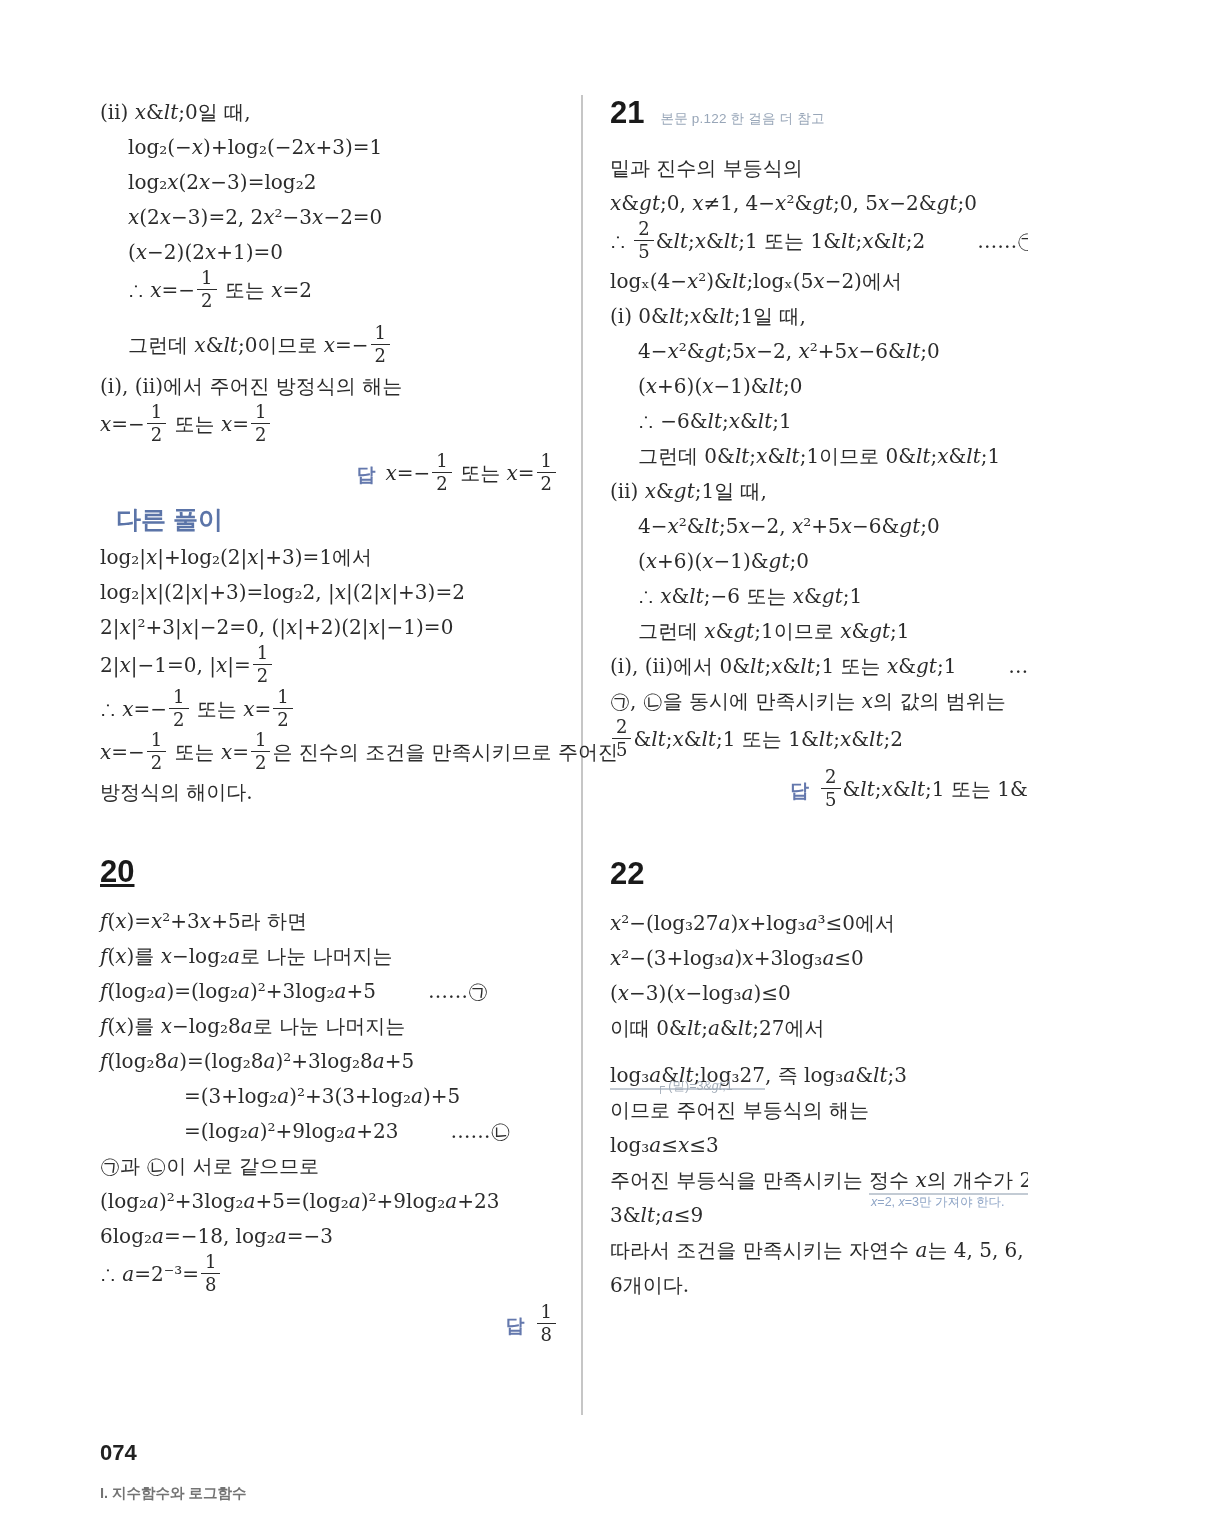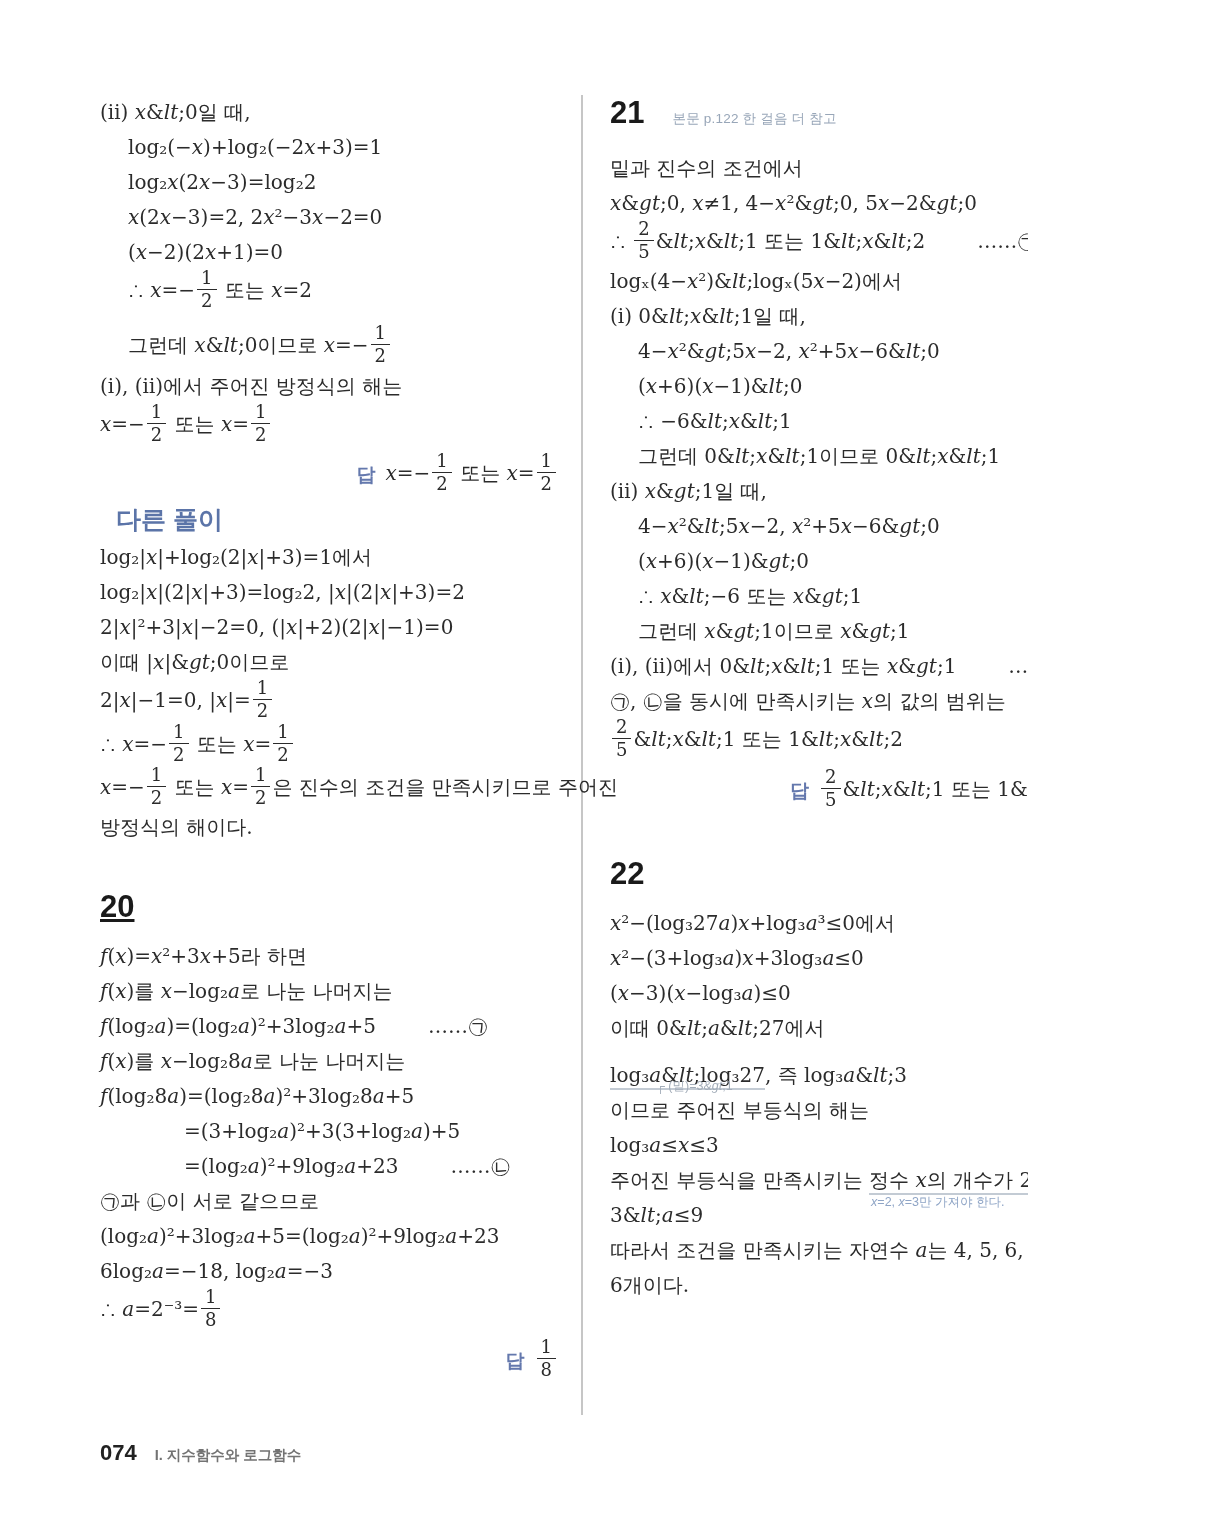--- a/index.html
+++ b/index.html
@@ -60,21 +60,21 @@
   }
   .ans-label{
     font-family:"Liberation Sans",sans-serif;
     font-weight:700;font-size:19px;color:var(--c-answer);
   }
 
   .prob-header{
     font-family:"Liberation Sans",sans-serif;
     font-weight:700;font-size:31px;color:#1a1a1a;
     margin:44px 0 14px;line-height:36px;
-    display:flex;align-items:baseline;gap:28px;
+    display:flex;align-items:baseline;gap:16px;
     white-space:nowrap;
   }
   .prob-header .hnote{
     font-weight:400;font-size:13.5px;color:var(--c-hnote);
     letter-spacing:0.2px;
   }
 
   .alt-heading{
     font-family:"Liberation Sans",sans-serif;
     font-weight:700;font-size:25px;color:var(--c-alt);
@@ -92,20 +92,21 @@
     font-family:"Liberation Sans",sans-serif;
     font-size:12.5px;line-height:1;
   }
   .mk .note-above{left:46px;top:-13px;color:var(--c-note-gray);margin-top:30px;}
   .mk .note-below{left:2px;top:calc(100% + 3px);color:var(--c-note-blue);}
 
   .footer{
     position:absolute;left:100px;top:1440px;
     display:flex;align-items:baseline;gap:18px;
     font-family:"Liberation Sans",sans-serif;
+    flex-direction:column;
   }
   .footer .pagenum{font-weight:700;font-size:22px;color:#222;}
   .footer .chapter{font-weight:700;font-size:14.5px;color:#737373;}
 </style>
 </head>
 <body>
 
 <div class="page">
   <div class="divider"></div>
   <section class="col col-left">
@@ -137,21 +138,20 @@
             <span class="d">2</span>
           </span> 또는 <i>x</i>=<span class="fr">
             <span class="n">1</span>
             <span class="d">2</span>
           </span></span>
       </div>
       <div class=" alt-heading">다른 풀이</div>
       <div class=" line">log₂|<i>x</i>|+log₂(2|<i>x</i>|+3)=1에서</div>
       <div class=" line">log₂|<i>x</i>|(2|<i>x</i>|+3)=log₂2, |<i>x</i>|(2|<i>x</i>|+3)=2</div>
       <div class=" line">2|<i>x</i>|²+3|<i>x</i>|−2=0, (|<i>x</i>|+2)(2|<i>x</i>|−1)=0</div>
-      <div class=" line">이때 |<i>x</i>|&amp;<i>g</i><i>t</i>;0이므로</div>
       <div class=" line">2|<i>x</i>|−1=0, |<i>x</i>|=<span class="fr">
           <span class="n">1</span>
           <span class="d">2</span>
         </span></div>
       <div class=" line">∴ <i>x</i>=−<span class="fr">
           <span class="n">1</span>
           <span class="d">2</span>
         </span> 또는 <i>x</i>=<span class="fr">
           <span class="n">1</span>
           <span class="d">2</span>
@@ -187,21 +187,21 @@
             <span class="n">1</span>
             <span class="d">8</span>
           </span></span>
       </div>
     </section>
   <section class="col col-right">
       <div class="sp-none prob-header">
         <span>21</span>
         <span class="hnote">본문 p.122 한 걸음 더 참고</span>
       </div>
-      <div class=" line">밑과 진수의 조건에서</div>
+      <div class=" line">밑과 진수의 부등식의</div>
       <div class=" line"><i>x</i>&amp;<i>g</i><i>t</i>;0, <i>x</i>≠1, 4−<i>x</i>²&amp;<i>g</i><i>t</i>;0, 5<i>x</i>−2&amp;<i>g</i><i>t</i>;0</div>
       <div class=" line">∴ <span class="fr">
           <span class="n">2</span>
           <span class="d">5</span>
         </span>&amp;<i>l</i><i>t</i>;<i>x</i>&amp;<i>l</i><i>t</i>;1 또는 1&amp;<i>l</i><i>t</i>;<i>x</i>&amp;<i>l</i><i>t</i>;2<span class="ref">……㉠</span></div>
       <div class=" line">logₓ(4−<i>x</i>²)&amp;<i>l</i><i>t</i>;logₓ(5<i>x</i>−2)에서</div>
       <div class=" line">(ⅰ) 0&amp;<i>l</i><i>t</i>;<i>x</i>&amp;<i>l</i><i>t</i>;1일 때,</div>
       <div class="line in1">4−<i>x</i>²&amp;<i>g</i><i>t</i>;5<i>x</i>−2, <i>x</i>²+5<i>x</i>−6&amp;<i>l</i><i>t</i>;0</div>
       <div class="line in1">(<i>x</i>+6)(<i>x</i>−1)&amp;<i>l</i><i>t</i>;0</div>
       <div class="line in1">∴ −6&amp;<i>l</i><i>t</i>;<i>x</i>&amp;<i>l</i><i>t</i>;1</div>

